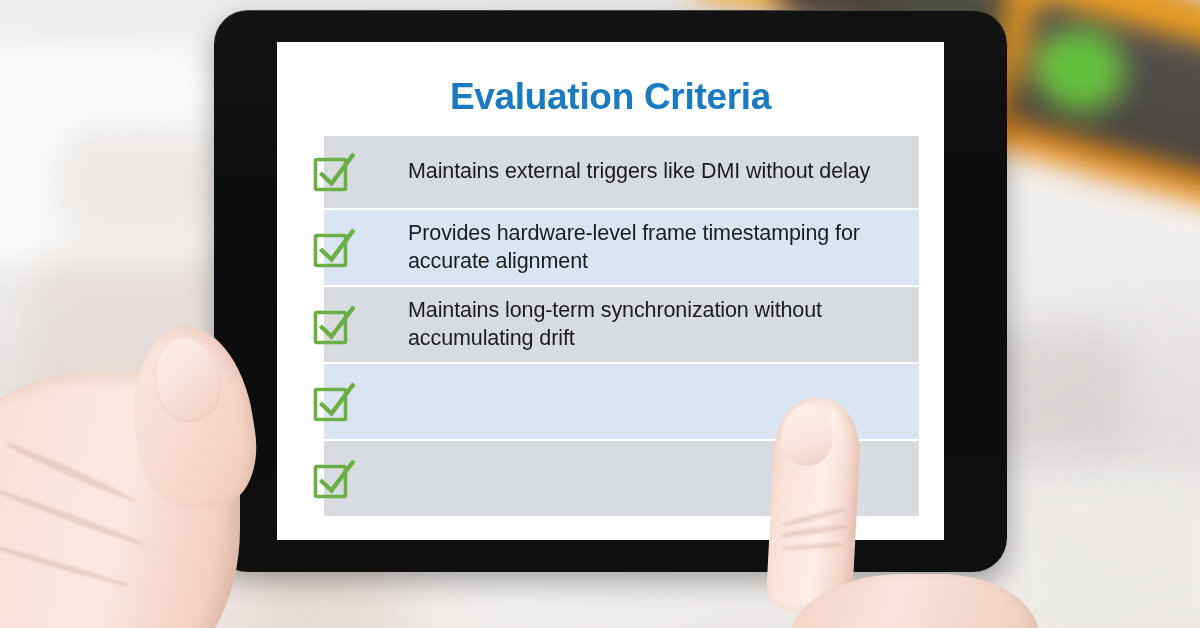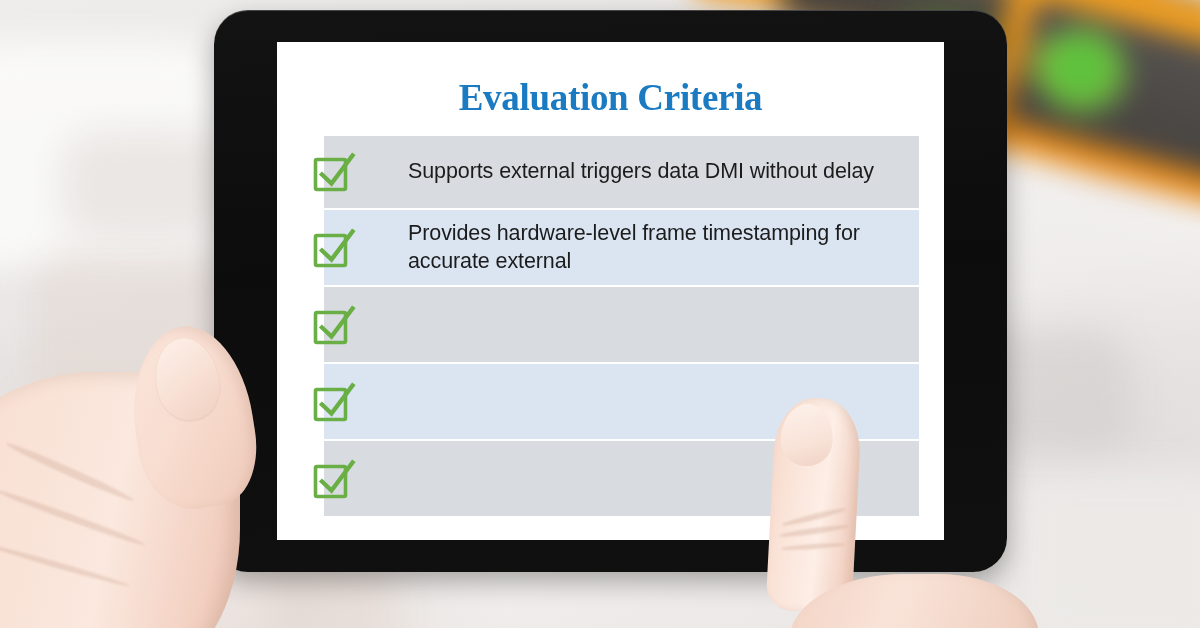--- a/index.html
+++ b/index.html
@@ -145,21 +145,21 @@
   .slide-title {
     position: absolute;
     top: 34px;
     left: 0;
     width: 100%;
     text-align: center;
     font-size: 37px;
     font-weight: bold;
     letter-spacing: -0.3px;
     color: #1a7ac2;
-    font-family: Liberation Serif, serif;
+    font-family: Liberation Sans, sans-serif;
   }
 
   .criteria-list {
     position: absolute;
     left: 47px;
     top: 94px;
     width: 595px;
   }
 
   .criteria-row {
@@ -311,37 +311,39 @@
 
       <div class="slide-title">Evaluation Criteria</div>
 
       <div class="criteria-list">
 
         <div class="criteria-row odd h1">
           <svg class="check-icon" viewBox="0 0 46 46">
             <rect x="4.5" y="10.5" width="30" height="30" rx="1.5" fill="none" stroke="#6aaf45" stroke-width="3.6"></rect>
             <path d="M11 25.5 L20.5 34.5 L41.5 6.5" fill="none" stroke="#6aaf45" stroke-width="4.4" stroke-linecap="square" stroke-linejoin="miter"></path>
           </svg>
-          <span class="row-text">Supports external triggers data DMI without delay</span>
+          <span class="row-text">Maintains external triggers like DMI without delay</span>
         </div>
 
         <div class="criteria-row even h2">
           <svg class="check-icon" viewBox="0 0 46 46">
             <rect x="4.5" y="10.5" width="30" height="30" rx="1.5" fill="none" stroke="#6aaf45" stroke-width="3.6"></rect>
             <path d="M11 25.5 L20.5 34.5 L41.5 6.5" fill="none" stroke="#6aaf45" stroke-width="4.4" stroke-linecap="square" stroke-linejoin="miter"></path>
           </svg>
           <span class="row-text">Provides hardware-level frame timestamping for
-accurate external</span>
+accurate alignment</span>
         </div>
 
         <div class="criteria-row odd h2">
           <svg class="check-icon" viewBox="0 0 46 46">
             <rect x="4.5" y="10.5" width="30" height="30" rx="1.5" fill="none" stroke="#6aaf45" stroke-width="3.6"></rect>
             <path d="M11 25.5 L20.5 34.5 L41.5 6.5" fill="none" stroke="#6aaf45" stroke-width="4.4" stroke-linecap="square" stroke-linejoin="miter"></path>
           </svg>
+          <span class="row-text">Maintains long-term synchronization without
+accumulating drift</span>
         </div>
 
         <div class="criteria-row even h2">
           <svg class="check-icon" viewBox="0 0 46 46">
             <rect x="4.5" y="10.5" width="30" height="30" rx="1.5" fill="none" stroke="#6aaf45" stroke-width="3.6"></rect>
             <path d="M11 25.5 L20.5 34.5 L41.5 6.5" fill="none" stroke="#6aaf45" stroke-width="4.4" stroke-linecap="square" stroke-linejoin="miter"></path>
           </svg>
         </div>
 
         <div class="criteria-row odd h2">

